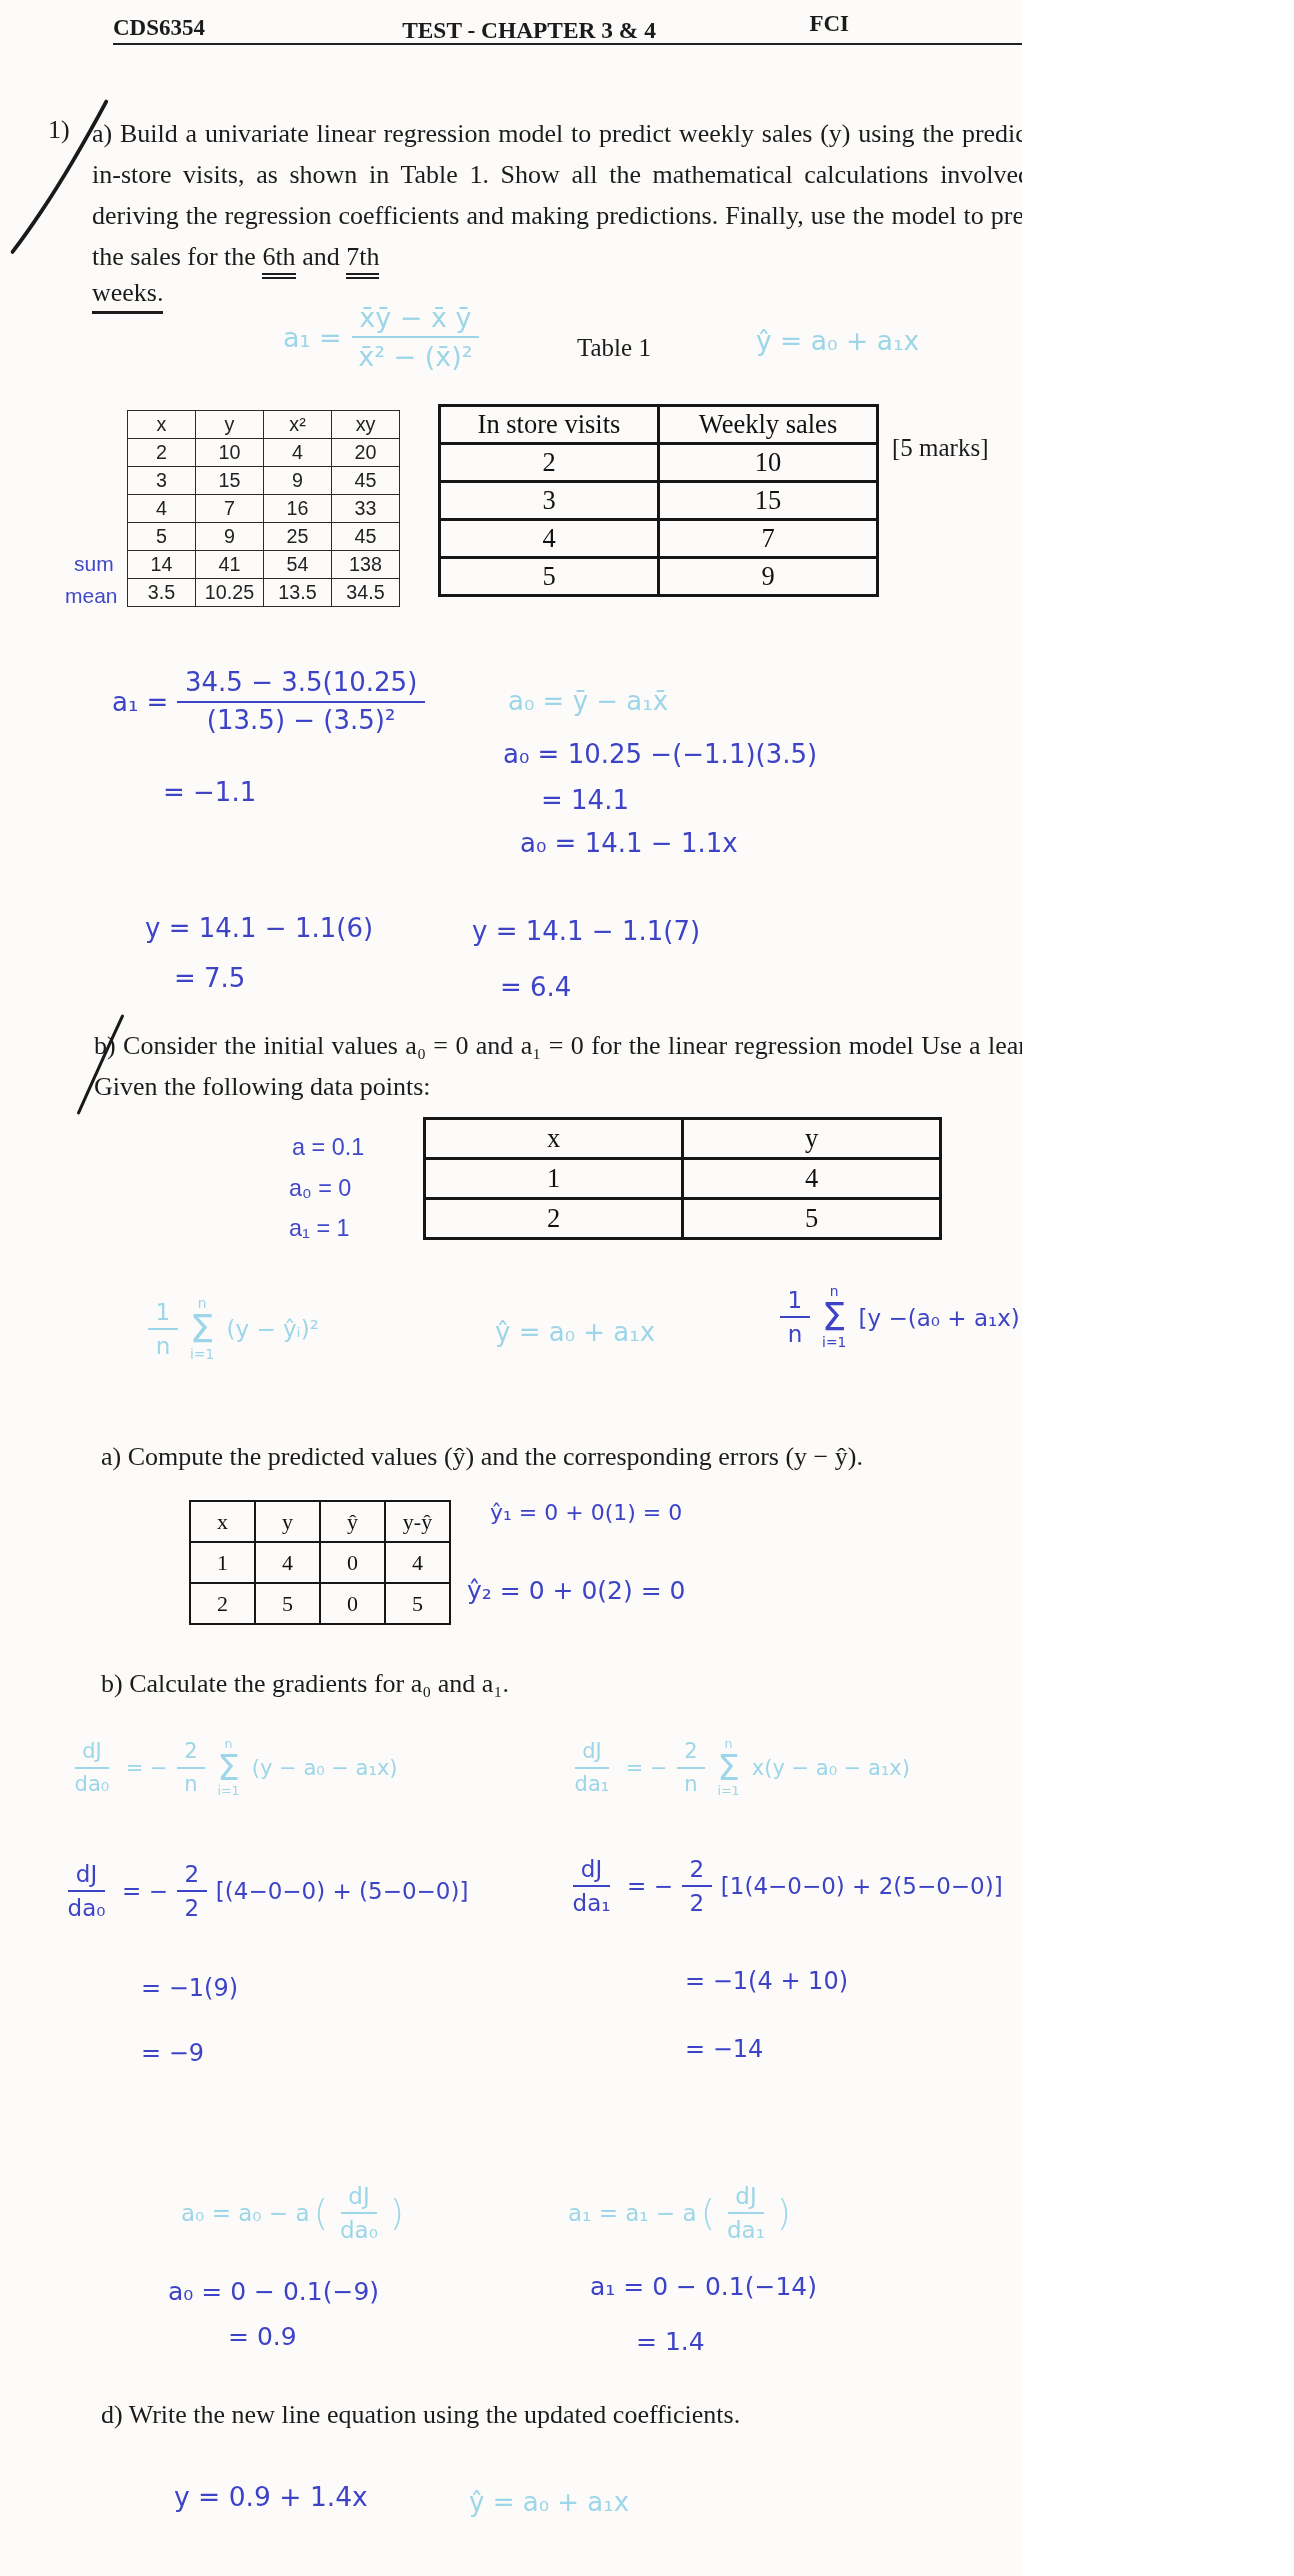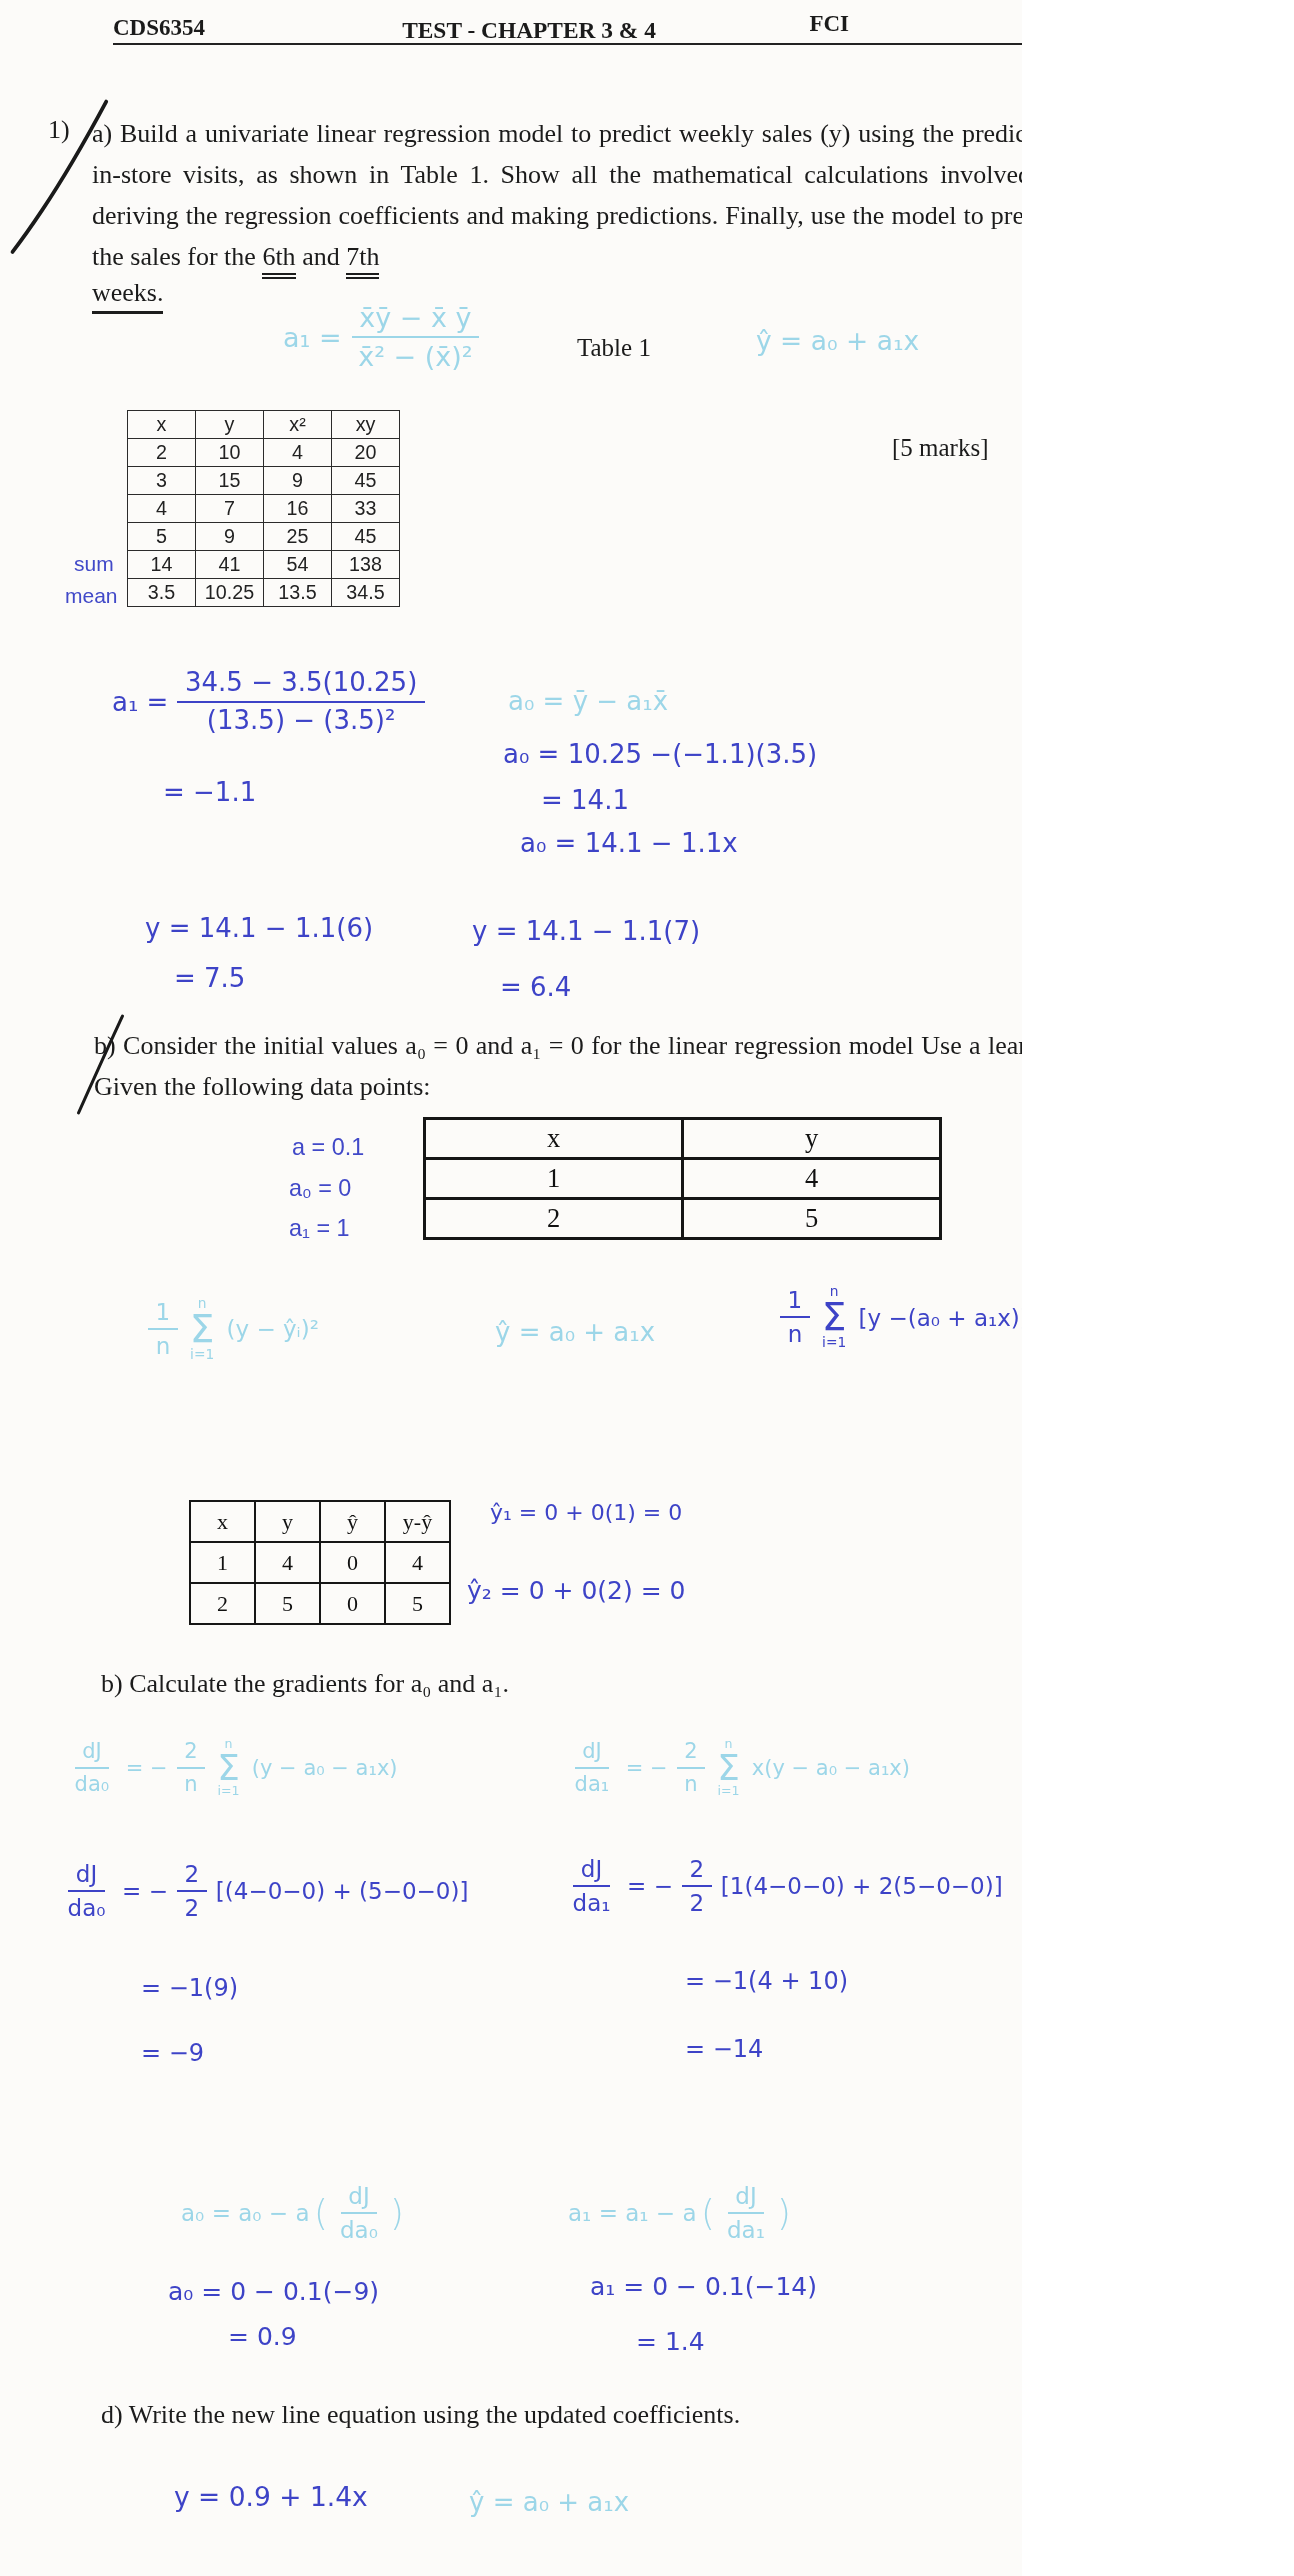--- a/index.html
+++ b/index.html
@@ -112,20 +112,44 @@
       <td>3.5</td>
       <td>10.25</td>
       <td>13.5</td>
       <td>34.5</td>
     </tr>
   </tbody>
     </table>
   <div class="abs dig" style="left:74px;top:552px;font-size:21px;">sum</div>
   <div class="abs dig" style="left:65px;top:584px;font-size:21px;">mean</div>
 
+  <table class="t-one abs" style="left:438px;top:404px;">
+    <tbody>
+        <tr>
+      <th>In store visits</th>
+      <th>Weekly sales</th>
+    </tr>
+    <tr>
+      <td>2</td>
+      <td>10</td>
+    </tr>
+    <tr>
+      <td>3</td>
+      <td>15</td>
+    </tr>
+    <tr>
+      <td>4</td>
+      <td>7</td>
+    </tr>
+    <tr>
+      <td>5</td>
+      <td>9</td>
+    </tr>
+  </tbody>
+    </table>
   <div class="abs printed marks" style="left:892px;top:434px;">[5 marks]</div>
 
   <div class="abs hw-b mrow" style="left:112px;top:668px;font-size:26px;">
     <span>a₁ =</span>
     <span class="frac">
       <span class="fn">34.5 − 3.5(10.25)</span>
       <span class="fd">(13.5) − (3.5)²</span>
     </span>
   </div>
   <div class="abs hw-b nowrap" style="left:163px;top:777px;font-size:26px;">= −1.1</div>
@@ -186,20 +210,21 @@
       <span class="fd">n</span>
     </span>
     <span class="bigop">
       <span class="lt">n</span>
       <span class="sg">Σ</span>
       <span class="lb">i=1</span>
     </span>
     <span><span>[y −(a₀ + a₁x)]</span><sup class="exp">2</sup></span>
   </div>
 
+  <div class="abs printed subq nowrap" style="left:101px;top:1442px;">a) Compute the predicted values (ŷ) and the corresponding errors (y − ŷ).</div>
   <table class="t-p abs" style="left:189px;top:1500px;">
     <tbody>
         <tr>
       <th>x</th>
       <th>y</th>
       <th>ŷ</th>
       <th>y-ŷ</th>
     </tr>
     <tr>
       <td>1</td>

